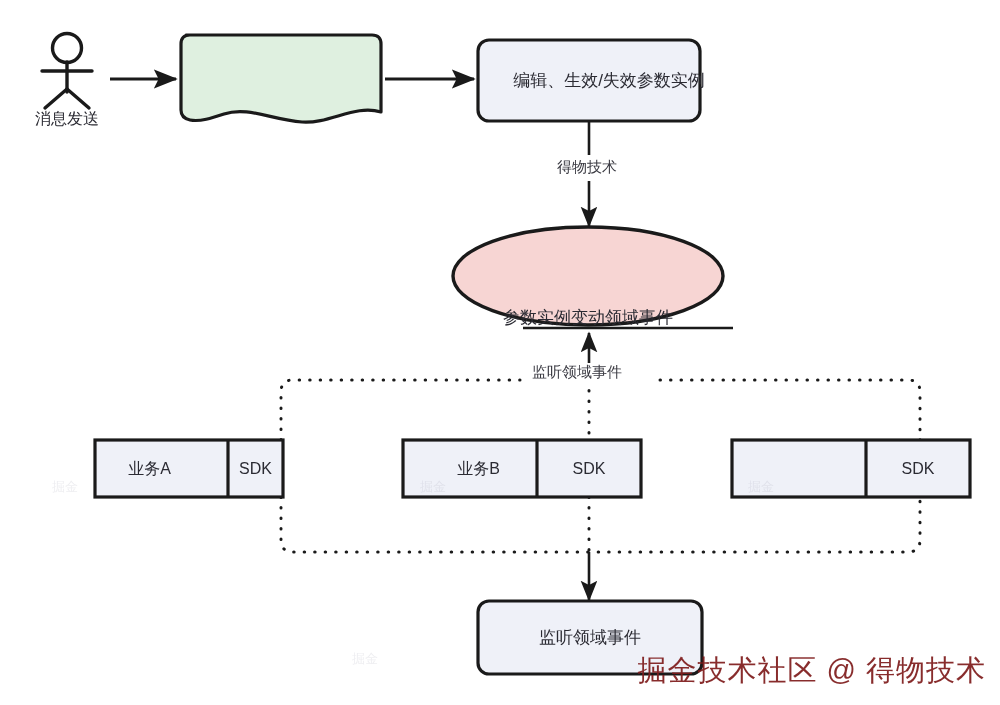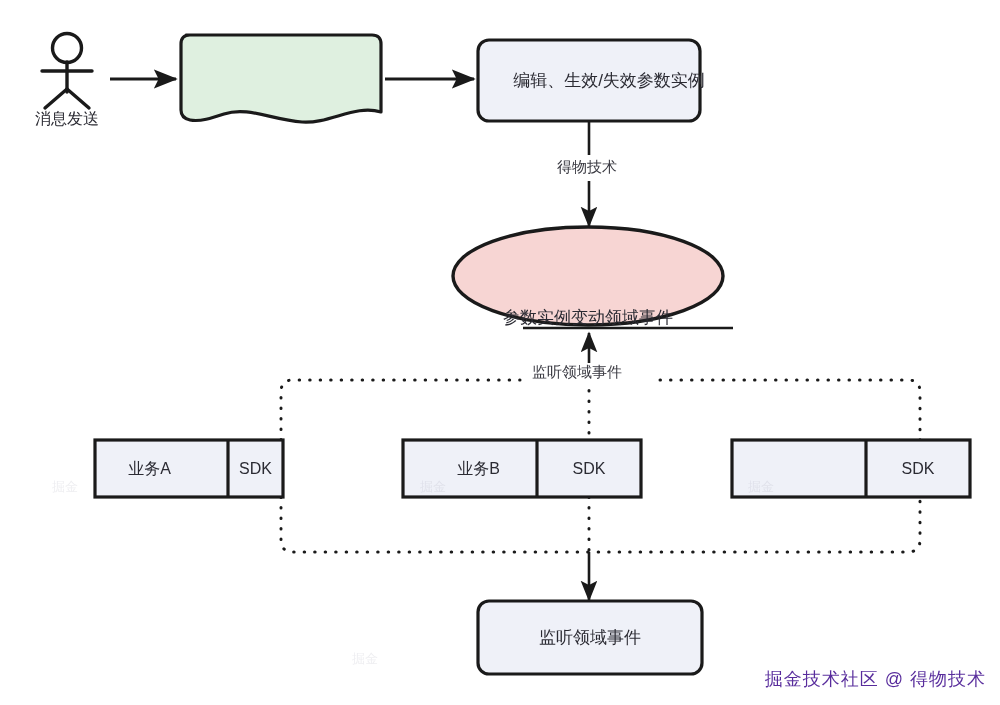--- a/index.html
+++ b/index.html
@@ -52,22 +52,22 @@
     font-family: "Liberation Sans", "DejaVu Sans", sans-serif;
     white-space: nowrap;
     background: #ffffff;
     padding: 0 4px;
     pointer-events: none;
   }
   .watermark {
     position: absolute;
     right: 14px;
     bottom: 14px;
-    font-size: 18px;
-    color: #4c1d95;
+    font-size: 29px;
+    color: #7f1d1d;
     letter-spacing: 1px;
     font-family: "Liberation Sans", "DejaVu Sans", sans-serif;
     opacity: 0.93;
     white-space: nowrap;
   }
   .ghost {
     position: absolute;
     color: rgba(150,150,165,0.16);
     font-size: 13px;
     font-family: "Liberation Sans", "DejaVu Sans", sans-serif;

